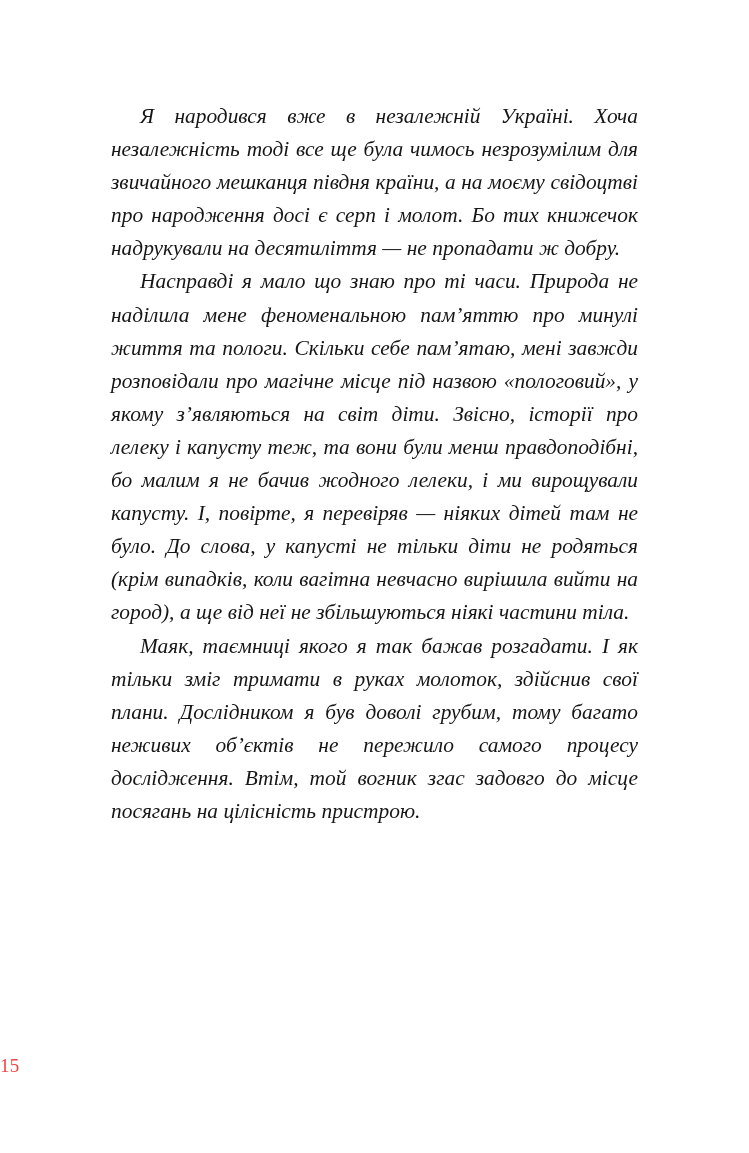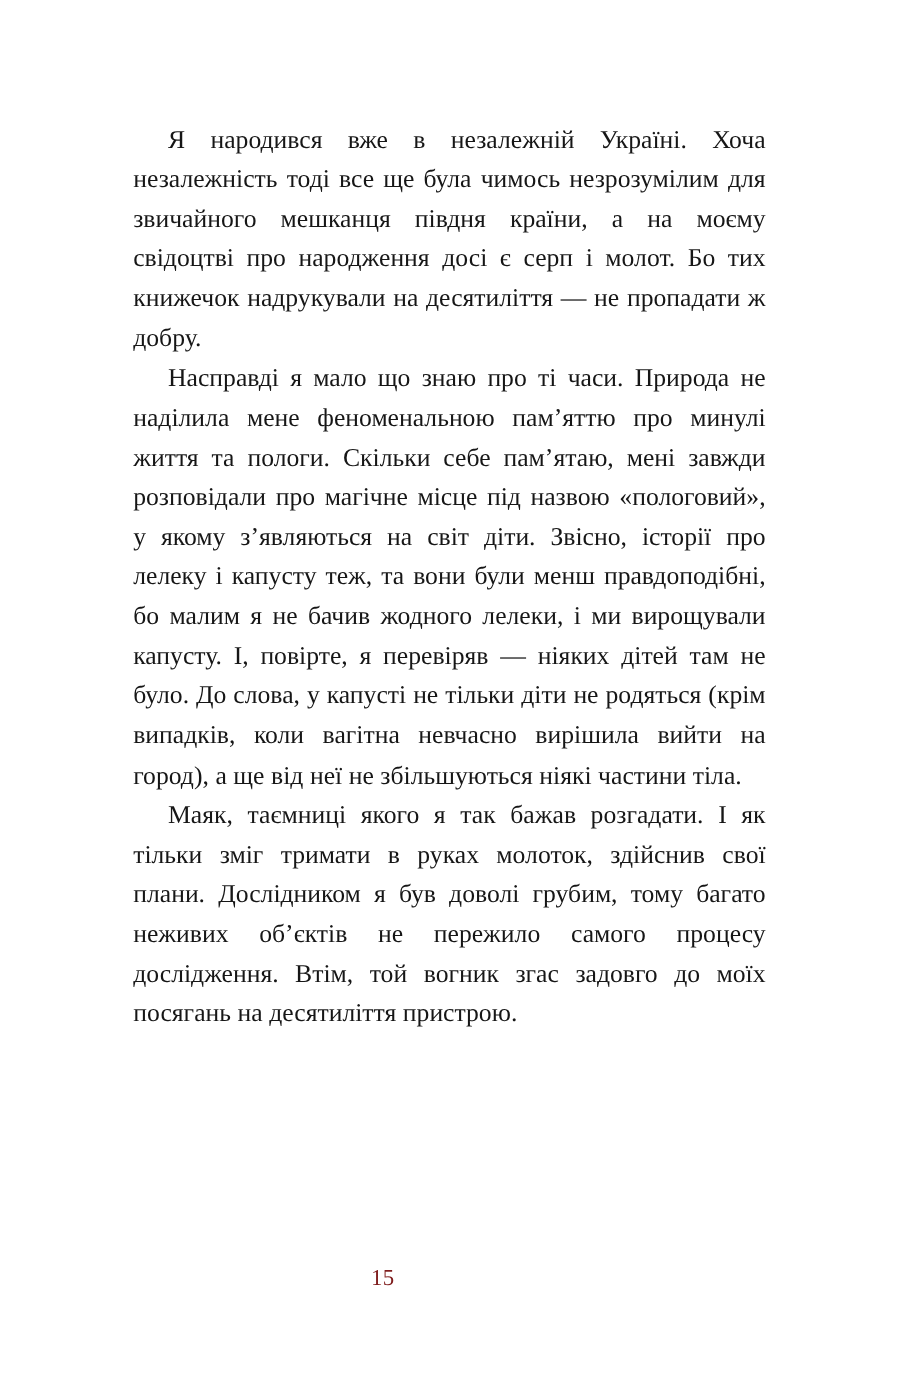--- a/index.html
+++ b/index.html
@@ -28,43 +28,44 @@
     text-align: justify;
     text-justify: inter-word;
     -webkit-hyphens: none;
     hyphens: none;
     word-spacing: 0.1px;
   }
   .para {
     margin: 0;
     text-indent: 29px;
     text-align: justify;
+    font-style: italic;
   }
   .para.last-open {
     text-align: justify;
   }
   .folio {
     position: absolute;
     left: 0;
     top: 1055px;
     width: 638px;
-    text-align: center;
+    text-align: left;
     font-family: "Liberation Serif", "DejaVu Serif", serif;
     font-size: 19px;
     line-height: 22px;
-    color: #7f1d1d;
+    color: #ef4444;
     letter-spacing: 0.3px;
   }
 </style>
 </head>
 <body>
 
 <div class="page">
 
   <div class="text-block">
     <p class="para">Я народився вже в незалежній Україні. Хоча незалежність тоді все ще була чимось незрозумілим для звичайного мешканця півдня країни, а на моєму свідоцтві про народження досі є серп і молот. Бо тих книжечок надрукували на десятиліття — не пропадати ж добру.</p>
     <p class="para">Насправді я мало що знаю про ті часи. Природа не наділила мене феноменальною пам’яттю про минулі життя та пологи. Скільки себе пам’ятаю, мені завжди розповідали про магічне місце під назвою «пологовий», у якому з’являються на світ діти. Звісно, історії про лелеку і капусту теж, та вони були менш правдоподібні, бо малим я не бачив жодного лелеки, і ми вирощували капусту. І, повірте, я перевіряв — ніяких дітей там не було. До слова, у капусті не тільки діти не родяться (крім випадків, коли вагітна невчасно вирішила вийти на город), а ще від неї не збільшуються ніякі частини тіла.</p>
-    <p class="para">Маяк, таємниці якого я так бажав розгадати. І як тільки зміг тримати в руках молоток, здійснив свої плани. Дослідником я був доволі грубим, тому багато неживих об’єктів не пережило самого процесу дослідження. Втім, той вогник згас задовго до моїх посягань на десятиліття пристрою.</p>
+    <p class="para">Маяк, таємниці якого я так бажав розгадати. І як тільки зміг тримати в руках молоток, здійснив свої плани. Дослідником я був доволі грубим, тому багато неживих об’єктів не пережило самого процесу дослідження. Втім, той вогник згас задовго до місце посягань на цілісність пристрою.</p>
   </div>
 
   <div class="folio">15</div>
 
 </div>
 
 </body></html>

